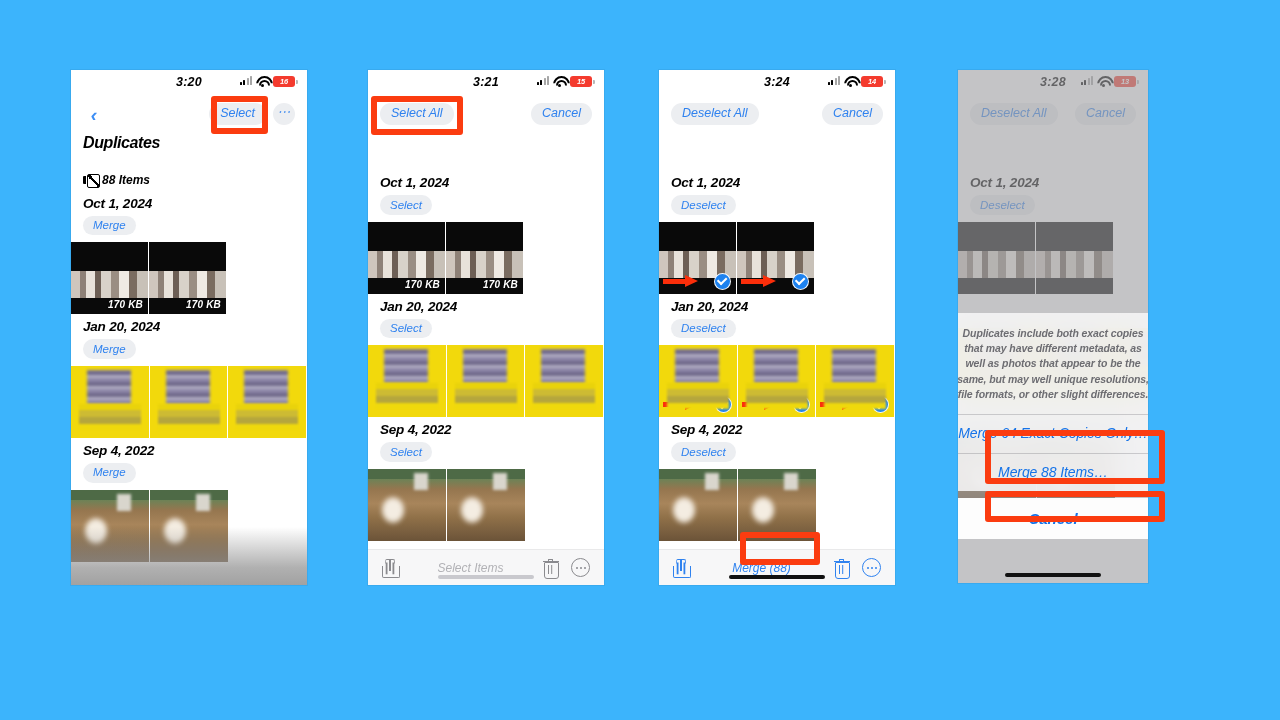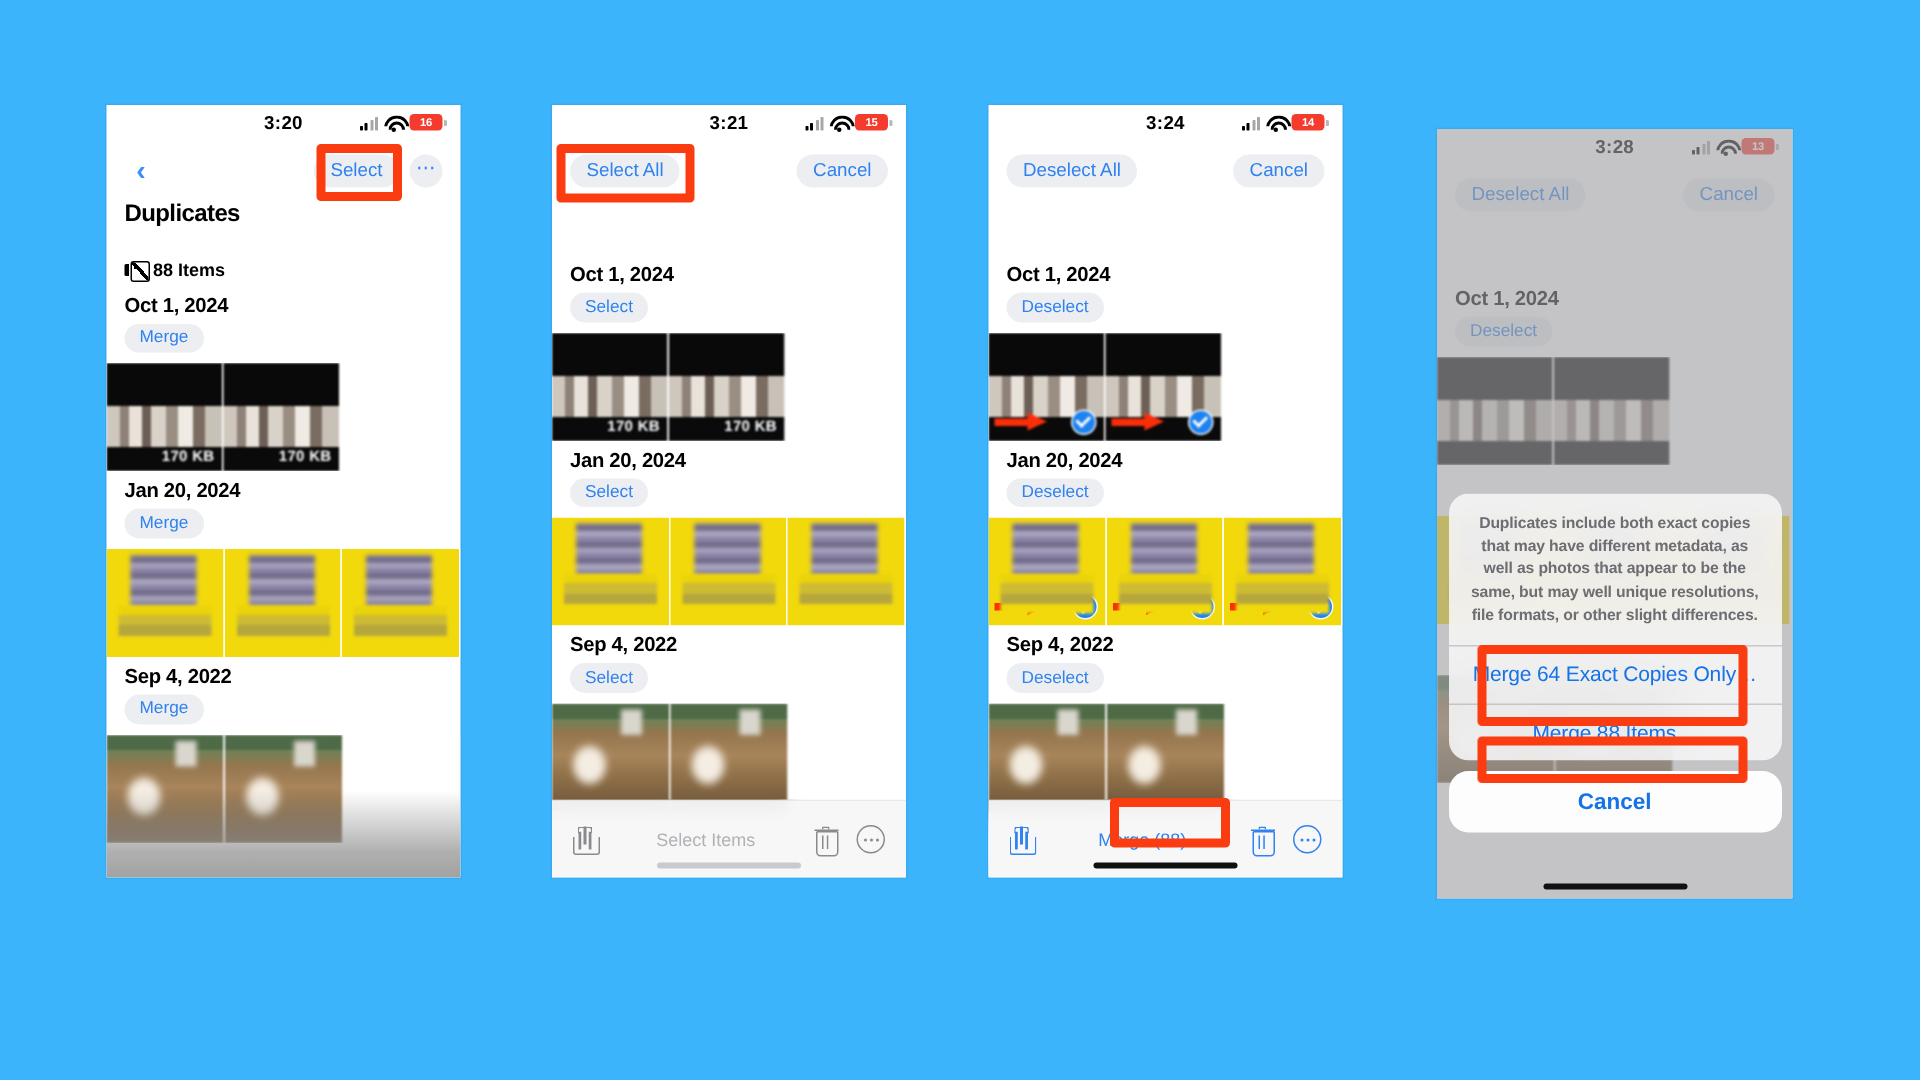--- a/index.html
+++ b/index.html
@@ -9,36 +9,37 @@
     height: 720px;
     background: #3cb4fc;
     font-family: "Liberation Sans", sans-serif;
     overflow: hidden;
     position: relative;
   }
 
   .stage {
     position: absolute;
     inset: 0;
+    font-style: italic;
   }
 
   
   .phone {
     position: absolute;
     top: 70px;
     width: 236px;
     height: 515px;
     background: #ffffff;
     overflow: hidden;
     box-shadow: 0 0 0 1px rgba(0,0,0,0.05);
   }
   .phone.p1 { left: 71px; }
   .phone.p2 { left: 368px; }
   .phone.p3 { left: 659px; }
-  .phone.p4 { left: 958px; width: 237px; height: 513px; margin-top: 16px; }
+  .phone.p4 { left: 958px; width: 190px; height: 513px; }
 
   
   .statusbar {
     height: 26px;
     position: relative;
     display: flex;
     align-items: center;
     padding: 0 14px;
     flex-shrink: 0;
   }
@@ -50,21 +51,21 @@
     font-size: 12.5px;
     font-weight: bold;
     color: #000;
     letter-spacing: .2px;
   }
   .sb-right {
     position: absolute;
     right: 12px;
     top: 6px;
     display: flex;
-    align-items: flex-end;
+    align-items: flex-start;
     gap: 4px;
   }
   .sig { display: flex; align-items: flex-end; gap: 1.2px; height: 9px; }
   .sig i { display: block; width: 2.1px; background: #000; border-radius: .5px; }
   .sig i:nth-child(1) { height: 3px; }
   .sig i:nth-child(2) { height: 5px; }
   .sig i:nth-child(3) { height: 7px; opacity: .35; }
   .sig i:nth-child(4) { height: 9px; opacity: .35; }
 
   .wifi { width: 13px; height: 10px; position: relative; }
@@ -331,21 +332,21 @@
     border-left: 13px solid #fb2e0a;
   }
   .arrow.short { width: 40px; }
   .arrow.short .shaft { width: 26px; }
   .arrow.short .head { left: 22px; }
 
   
   .toolbar {
     position: absolute;
     left: 0; right: 0; bottom: 0;
-    height: 52px;
+    height: 36px;
     background: rgba(247,247,248,0.94);
     backdrop-filter: blur(6px);
     border-top: .5px solid rgba(0,0,0,.06);
     display: flex;
     align-items: center;
     padding: 16px 14px;
     gap: 0;
   }
   .tb-center {
     flex: 1;

